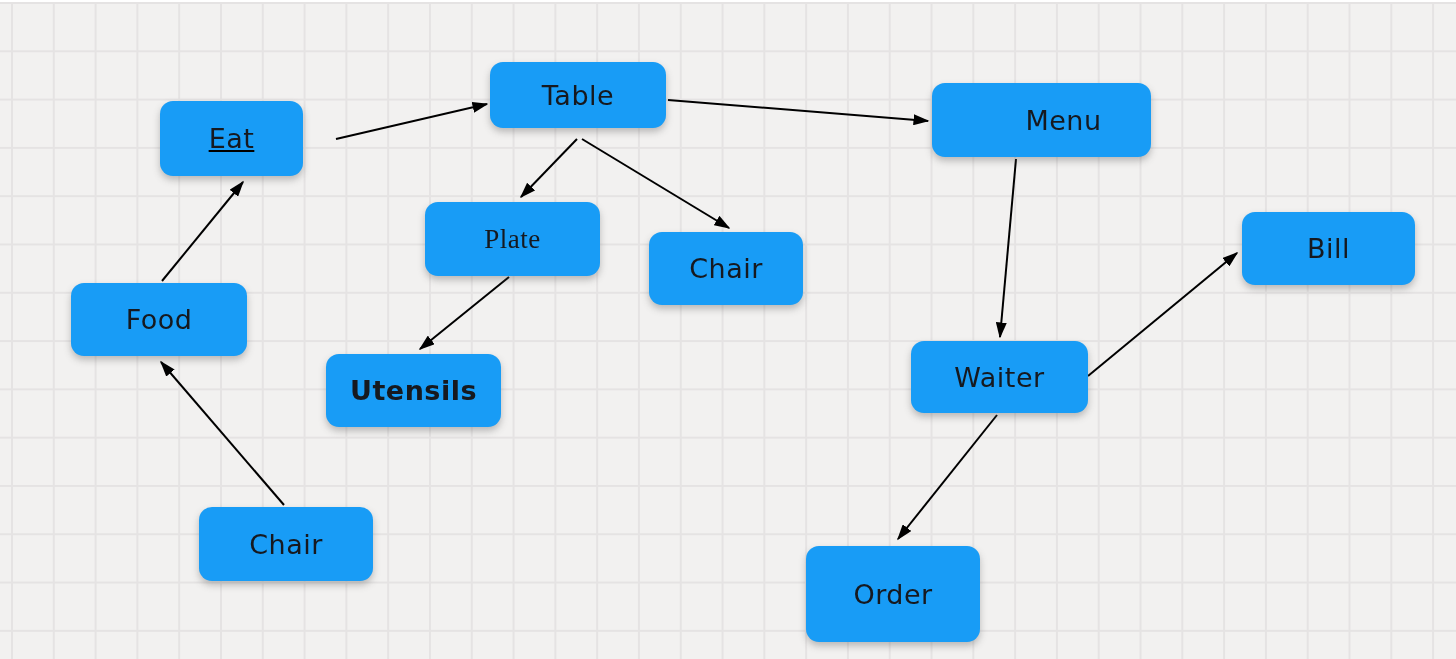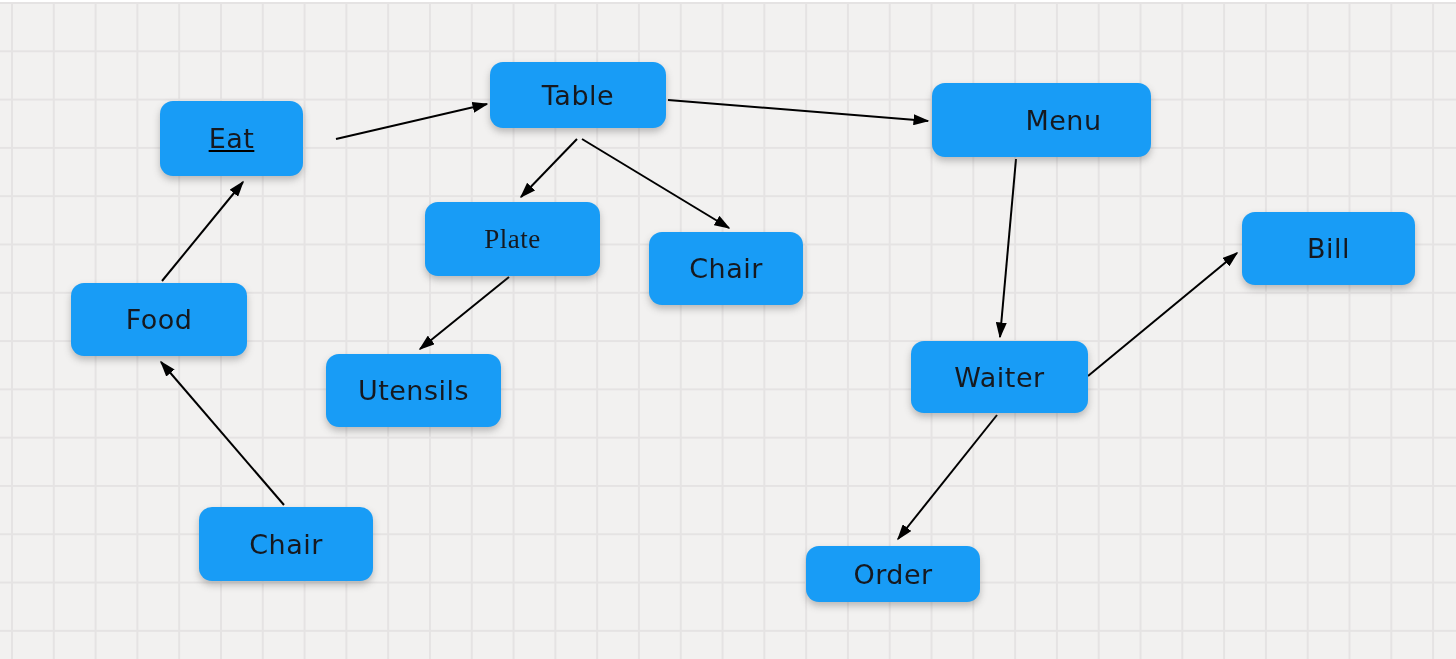--- a/index.html
+++ b/index.html
@@ -91,22 +91,22 @@
     </div>
     <div class="node" style="left: 649px; top: 232px; width: 154px; height: 73px;">
       <span class="node-label">Chair</span>
     </div>
     <div class="node" style="left: 71px; top: 283px; width: 176px; height: 73px;">
       <span class="node-label">Food</span>
     </div>
     <div class="node" style="left: 911px; top: 341px; width: 177px; height: 72px;">
       <span class="node-label">Waiter</span>
     </div>
-    <div class="node" style="left: 326px; top: 354px; width: 175px; height: 73px;">
+    <div class="node" style="left: 326px; top: 354px; width: 175px; height: 73px; font-weight: bold;">
       <span class="node-label">Utensils</span>
     </div>
     <div class="node" style="left: 199px; top: 507px; width: 174px; height: 74px;">
       <span class="node-label">Chair</span>
     </div>
-    <div class="node" style="left: 806px; top: 546px; width: 174px; height: 56px;">
+    <div class="node" style="left: 806px; top: 546px; width: 174px; height: 96px;">
       <span class="node-label">Order</span>
     </div>
   </div>
 
 </body></html>

